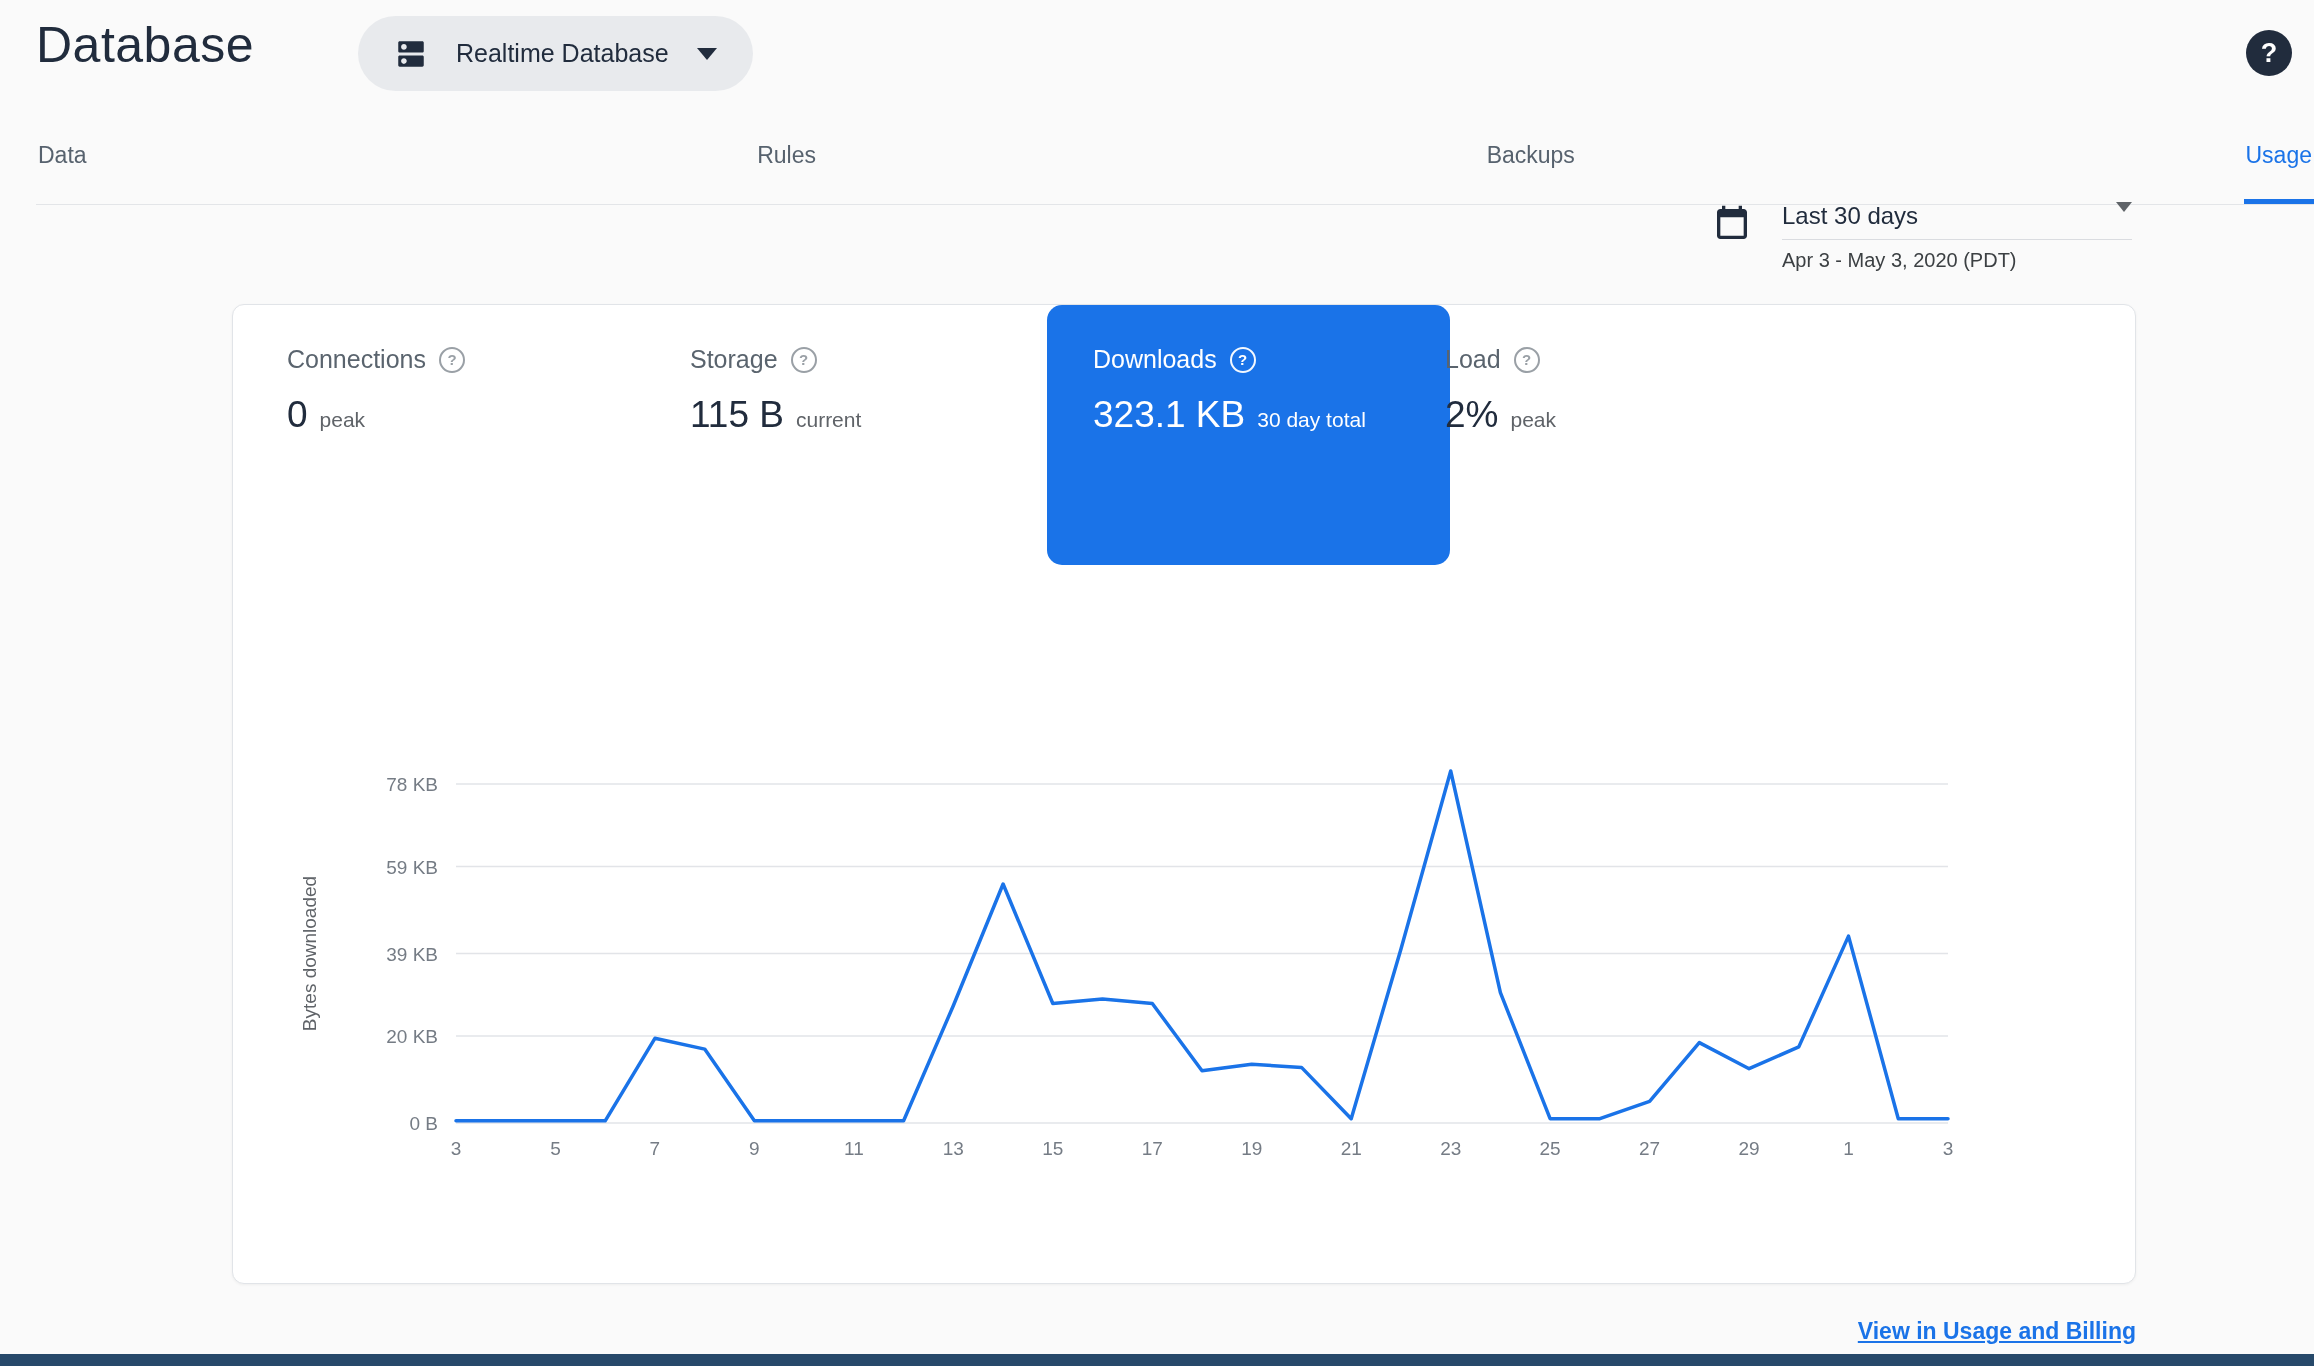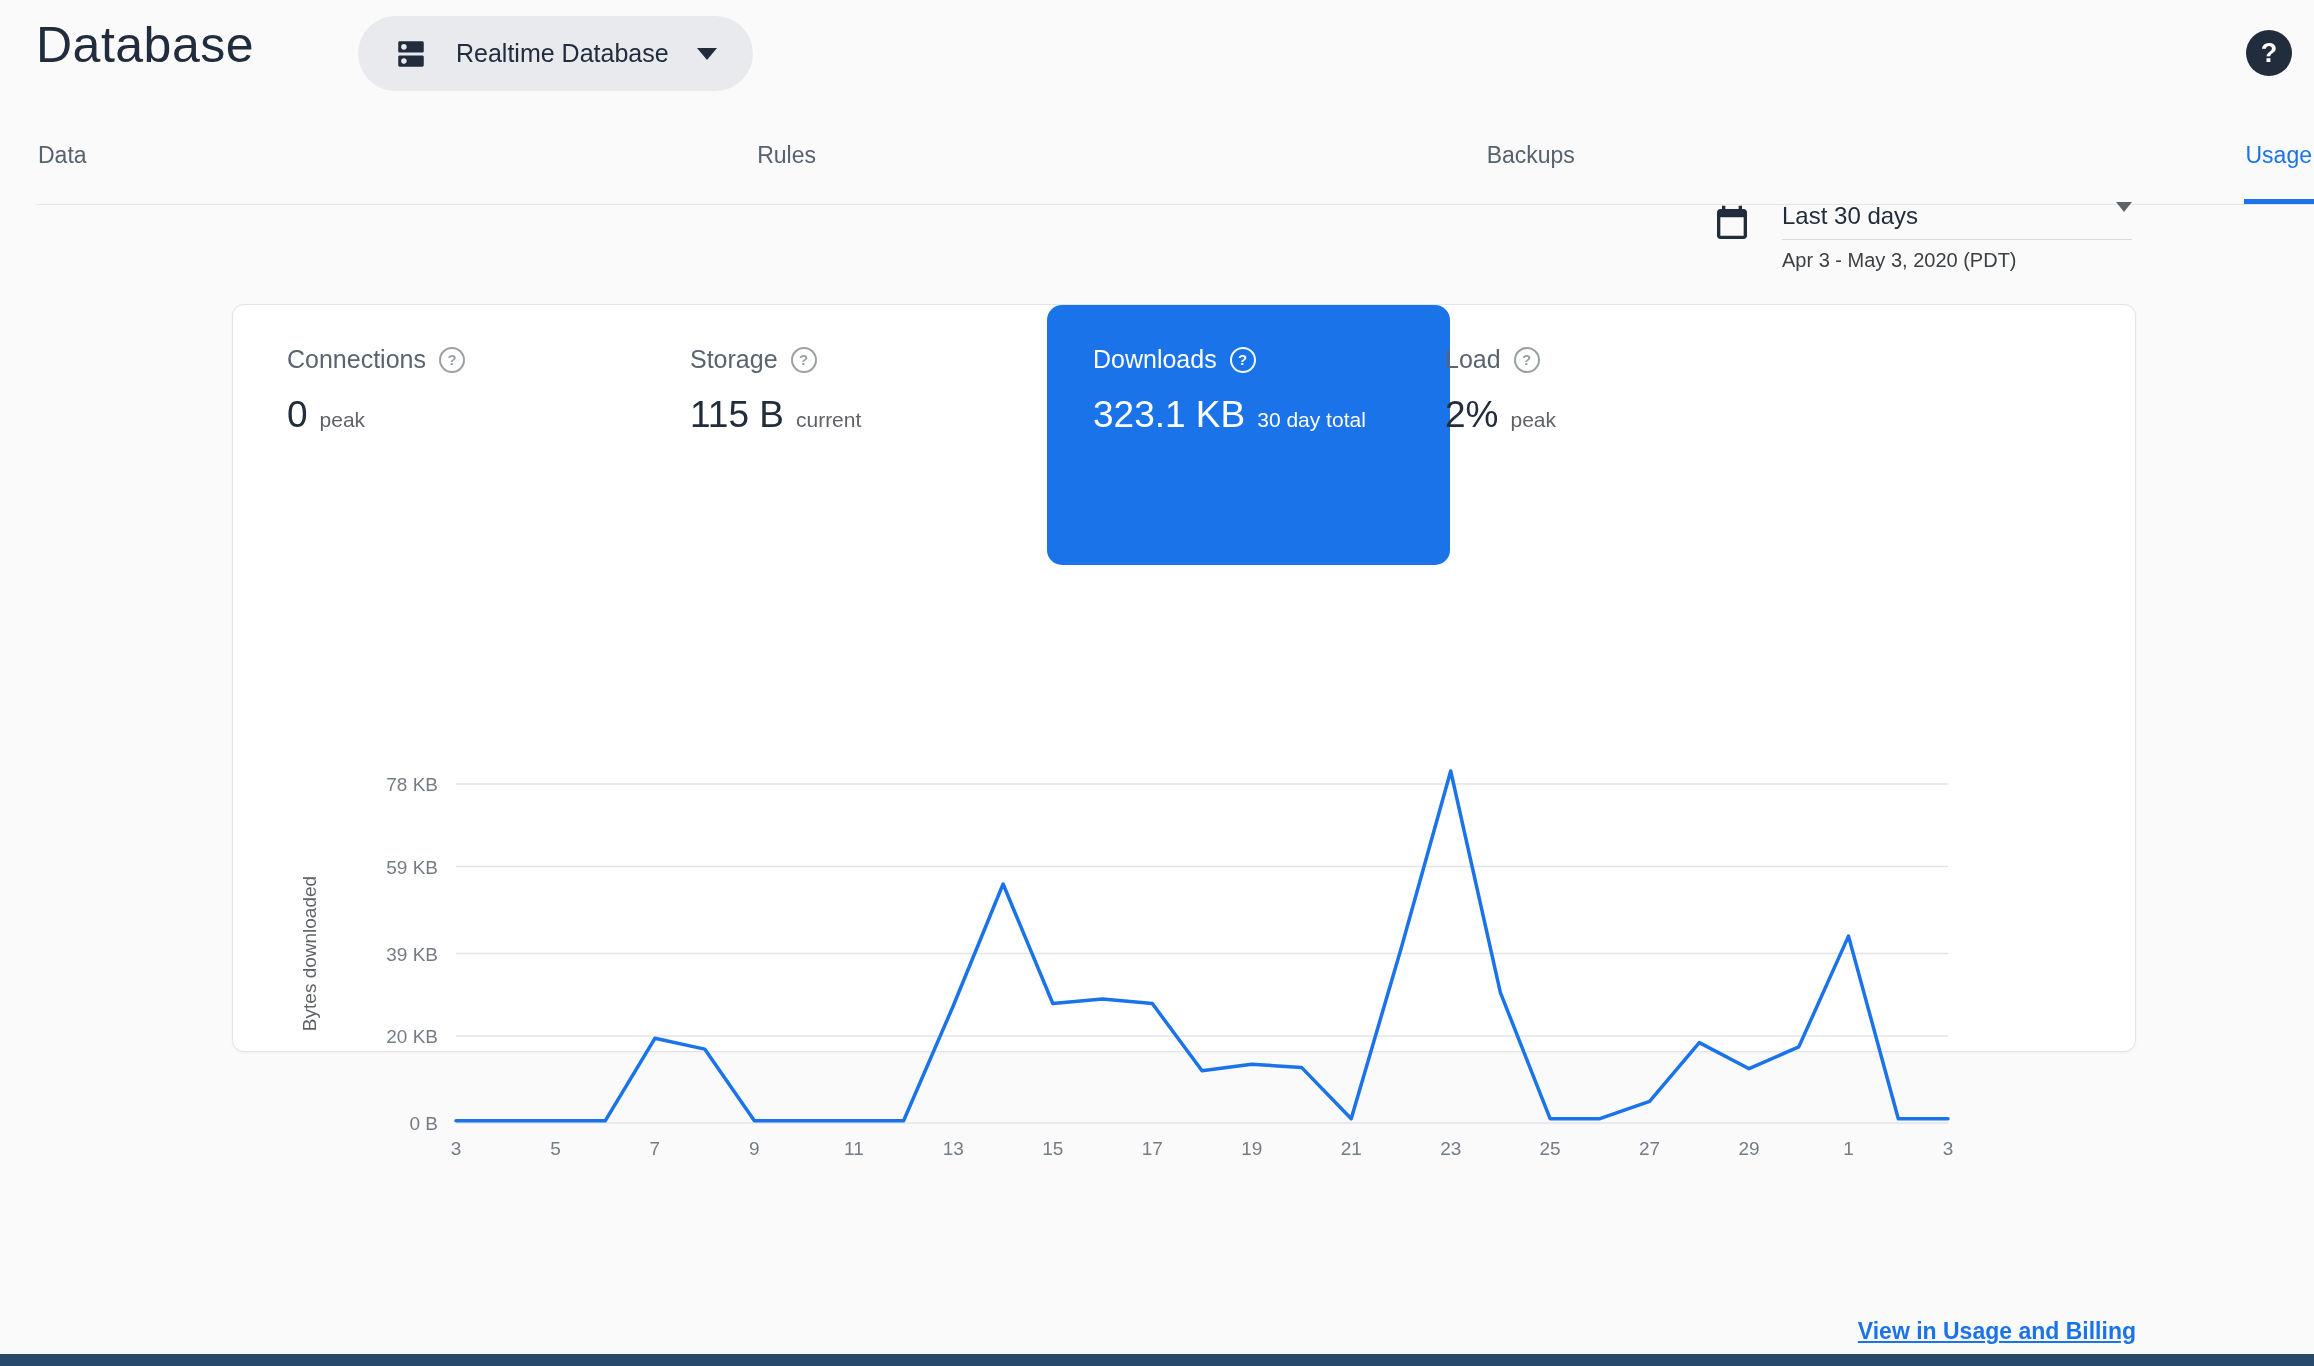--- a/index.html
+++ b/index.html
@@ -23,21 +23,21 @@
   .tabs{position:absolute;left:36px;top:130px;right:0;display:flex;gap:64px;border-bottom:1px solid #e3e5e8;justify-content:space-between;}
   .tab{font-size:23px;font-weight:500;color:#57626e;padding:12px 2px 19px;cursor:pointer;white-space:nowrap;}
   .tab.active{color:var(--accent);padding-bottom:30px;border-bottom:5px solid var(--accent);}
   
   .date-selector{position:absolute;left:1712px;top:202px;display:flex;gap:30px;cursor:pointer;}
   .cal-icon{width:40px;height:40px;margin-top:2px;}
   .date-preset-row{display:flex;justify-content:space-between;width:350px;border-bottom:1px solid #dadce0;padding-bottom:9px;}
   .date-preset{font-size:24px;font-weight:500;color:var(--dark);}
   .date-range-sub{font-size:20px;color:#3c4043;margin-top:9px;}
   
-  .card{position:absolute;left:232px;top:304px;width:1904px;height:748px;background:#fff;
+  .card{position:absolute;left:232px;top:304px;width:1904px;height:980px;background:#fff;
     border:1px solid #e1e4e8;border-radius:12px;box-shadow:0 1px 3px rgba(0,0,0,.05);}
   .tile{position:absolute;top:0;width:403px;height:260px;padding:40px 0 0 46px;cursor:pointer;}
   .tile.t0{left:8px;} .tile.t1{left:411px;} .tile.t2{left:814px;border-radius:15px;} .tile.t3{left:1146px;margin-left:20px;}
   .tile.selected{background:var(--accent);}
   .tile-label-row{display:flex;align-items:center;gap:13px;}
   .tile-label{font-size:25px;color:#5a646e;}
   .tile-value-row{display:flex;align-items:baseline;gap:12px;margin-top:20px;}
   .tile-value{font-size:37px;color:var(--dark);}
   .tile-unit{font-size:21px;color:var(--gray);}
   .qmark{width:26px;height:26px;border:2px solid #9aa0a6;border-radius:50%;display:flex;align-items:center;

